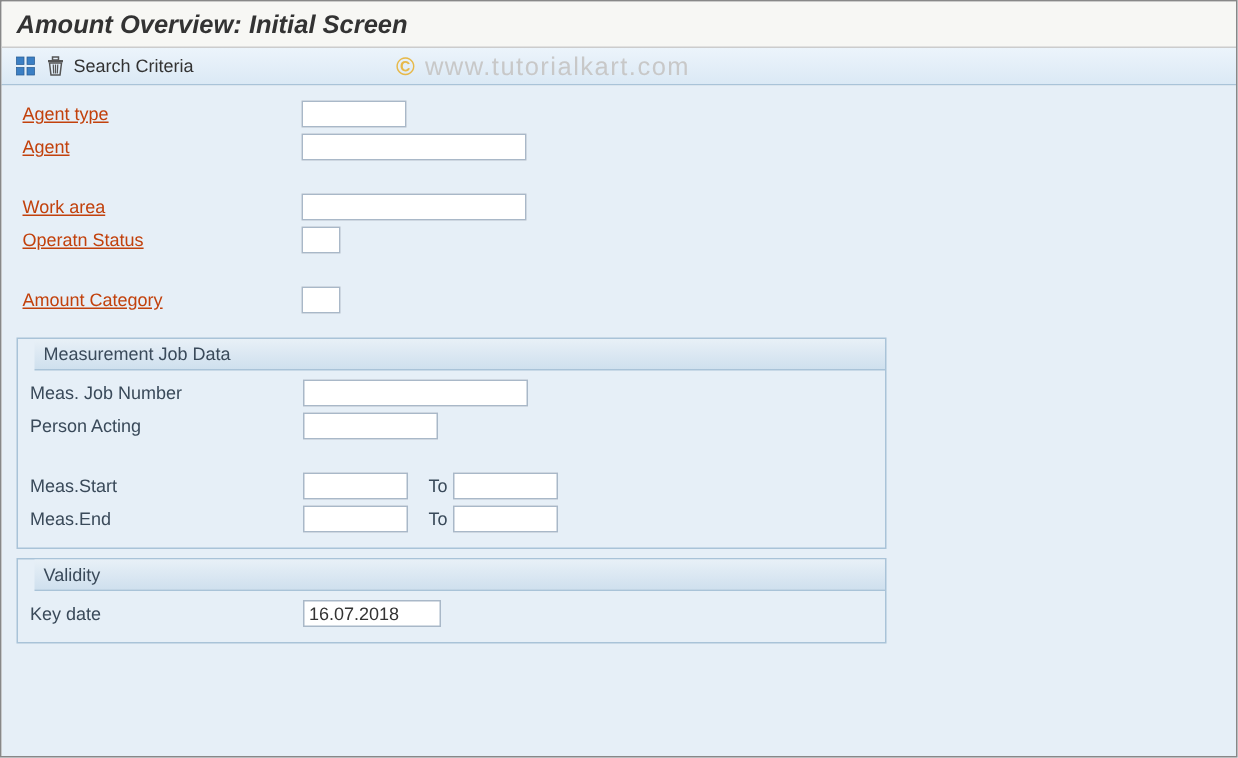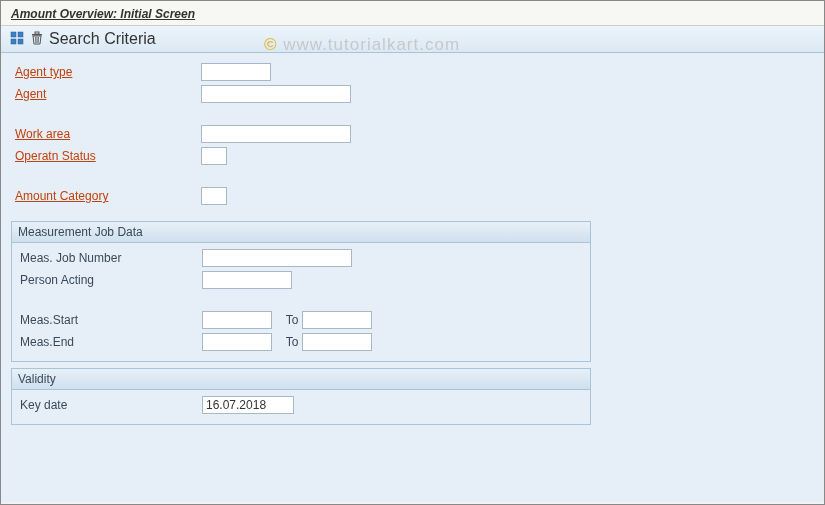--- a/index.html
+++ b/index.html
@@ -11,34 +11,33 @@
       height: 505px;
       overflow: hidden;
       border: 1px solid #888;
     }
     .title-bar {
       background: #f7f7f4;
       padding: 6px 10px 4px 10px;
       border-bottom: 1px solid #ccc;
     }
     .title-bar h1 {
-      font-size: 12px;
+      font-size: 17px;
       font-style: italic;
       font-weight: bold;
       color: #333;
-      text-decoration: underline;
     }
     .toolbar {
       background: linear-gradient(#ecf4fb, #dbe9f5);
       border-bottom: 1px solid #a9c3d8;
       padding: 4px 8px;
       display: flex;
-      align-items: flex-start;
+      align-items: center;
       gap: 4px;
-      font-size: 16px;
+      font-size: 12px;
       color: #333;
     }
     .toolbar .icon-wrap {
       display: inline-flex;
       align-items: center;
       justify-content: center;
       width: 16px;
       height: 16px;
     }
     .content {
@@ -89,20 +88,21 @@
       background: #e6eff7;
       margin: 6px 0;
       width: 580px;
     }
     .groupbox-header {
       background: linear-gradient(#e8f0f7, #cfe0ee);
       border-bottom: 1px solid #a9c3d8;
       padding: 3px 6px;
       font-size: 12px;
       color: #3a4a5a;
+      margin-left: 11px;
     }
     .groupbox-body {
       padding: 4px 4px 8px 4px;
     }
     .watermark {
       position: absolute;
       top: 35px;
       left: 264px;
       font-size: 17px;
       color: #c8c8c8;

